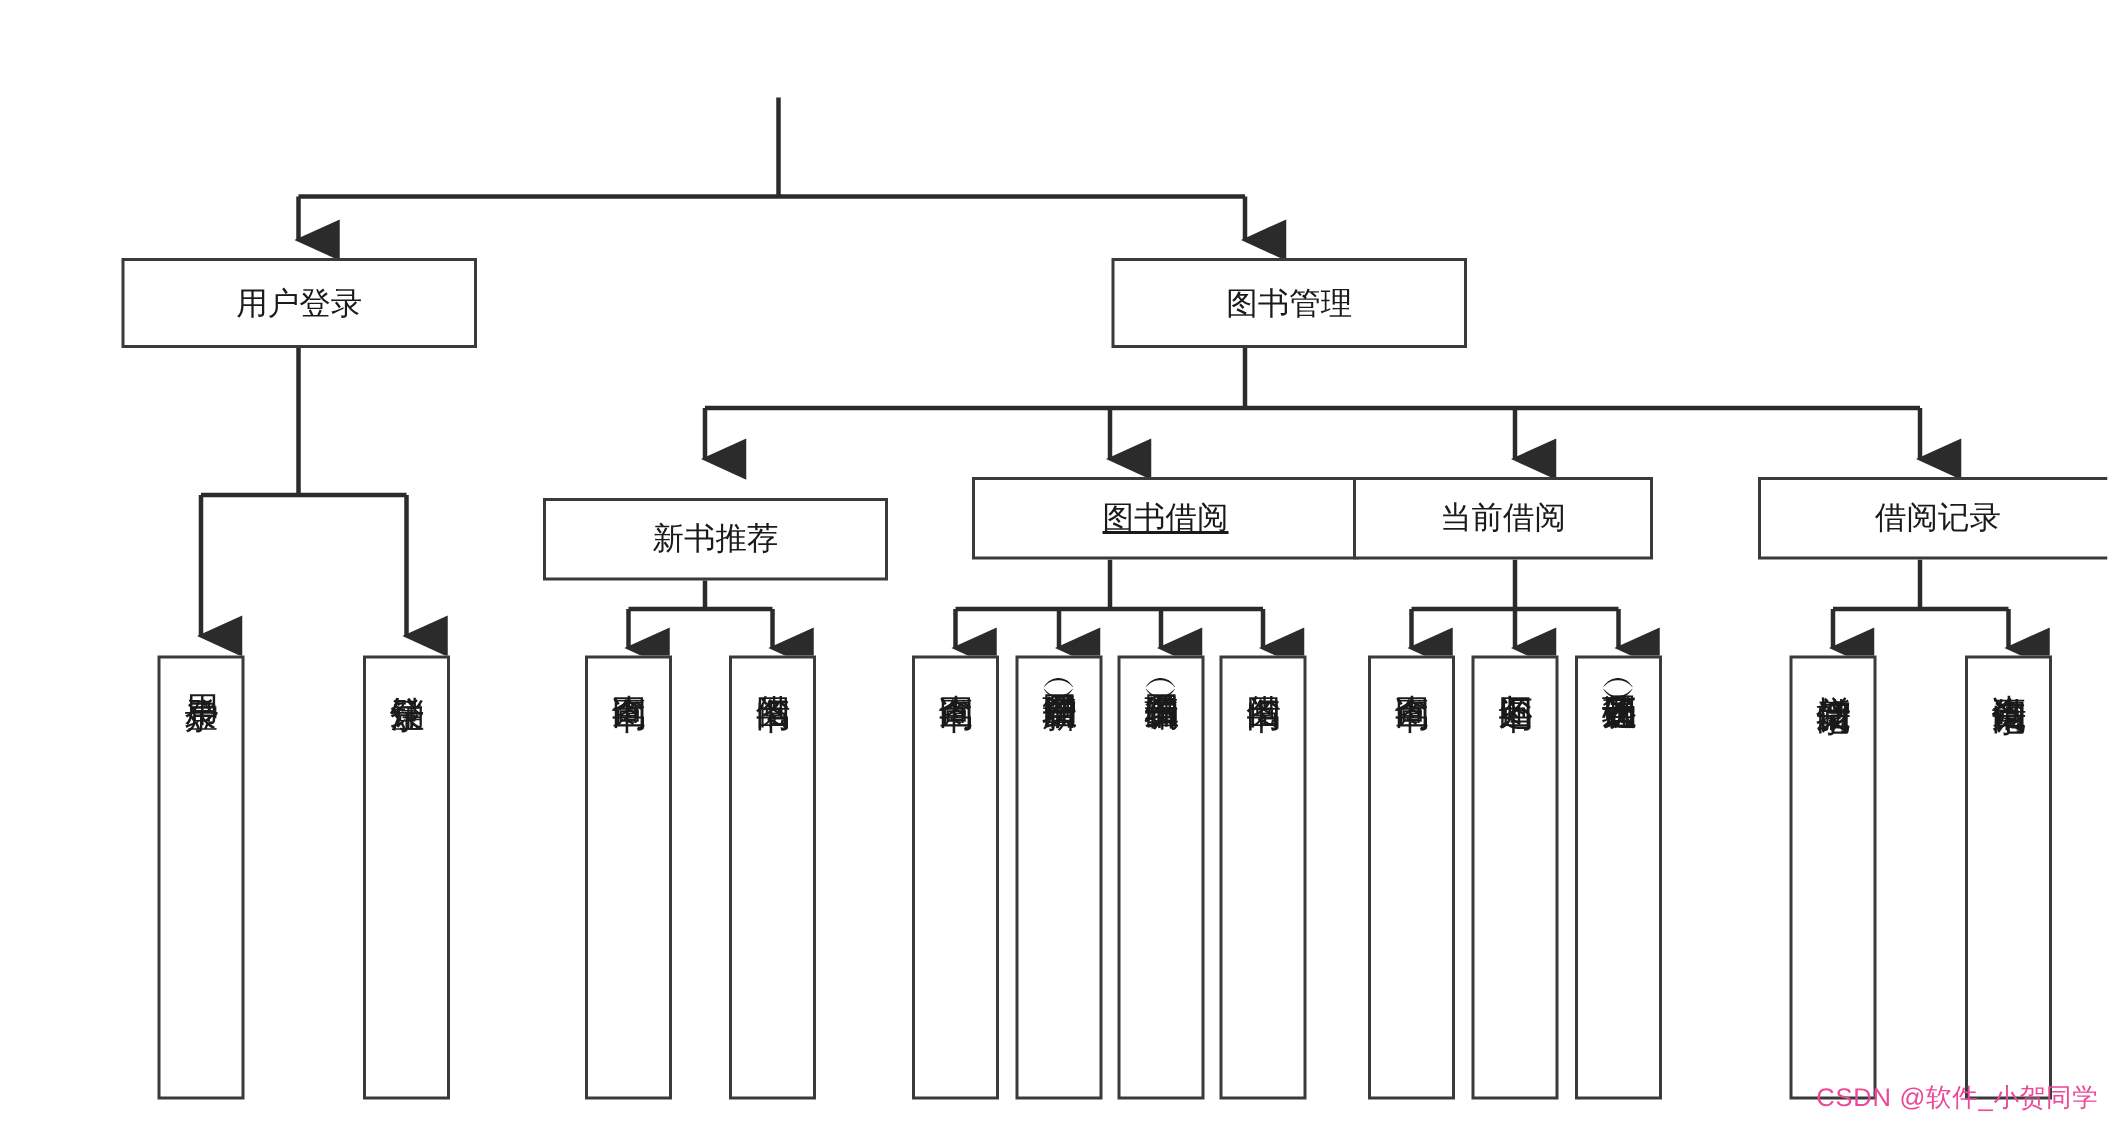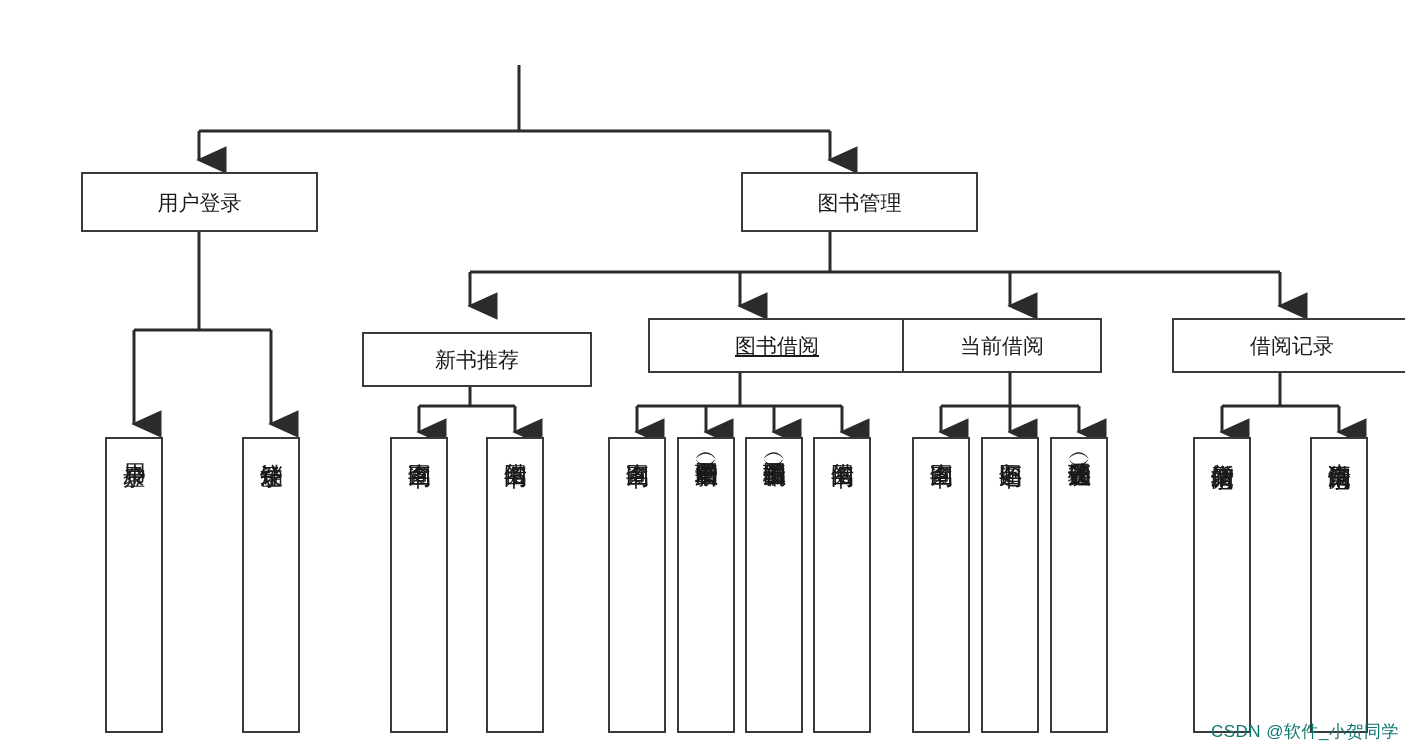--- a/index.html
+++ b/index.html
@@ -62,21 +62,21 @@
   }
   .node.vert.tall .label {
     font-size: 23px;
     letter-spacing: 0px;
   }
   #watermark {
     position: absolute;
     right: 6px;
     bottom: 4px;
     font-size: 17px;
-    color: #0f766e;
+    color: #ec4899;
     white-space: nowrap;
     letter-spacing: 0.5px;
   }
 </style>
 </head>
 <body>
 
 <div id="canvas">
 
   <svg class="edges" viewBox="0 0 1405 747" xmlns="http://www.w3.org/2000/svg">

